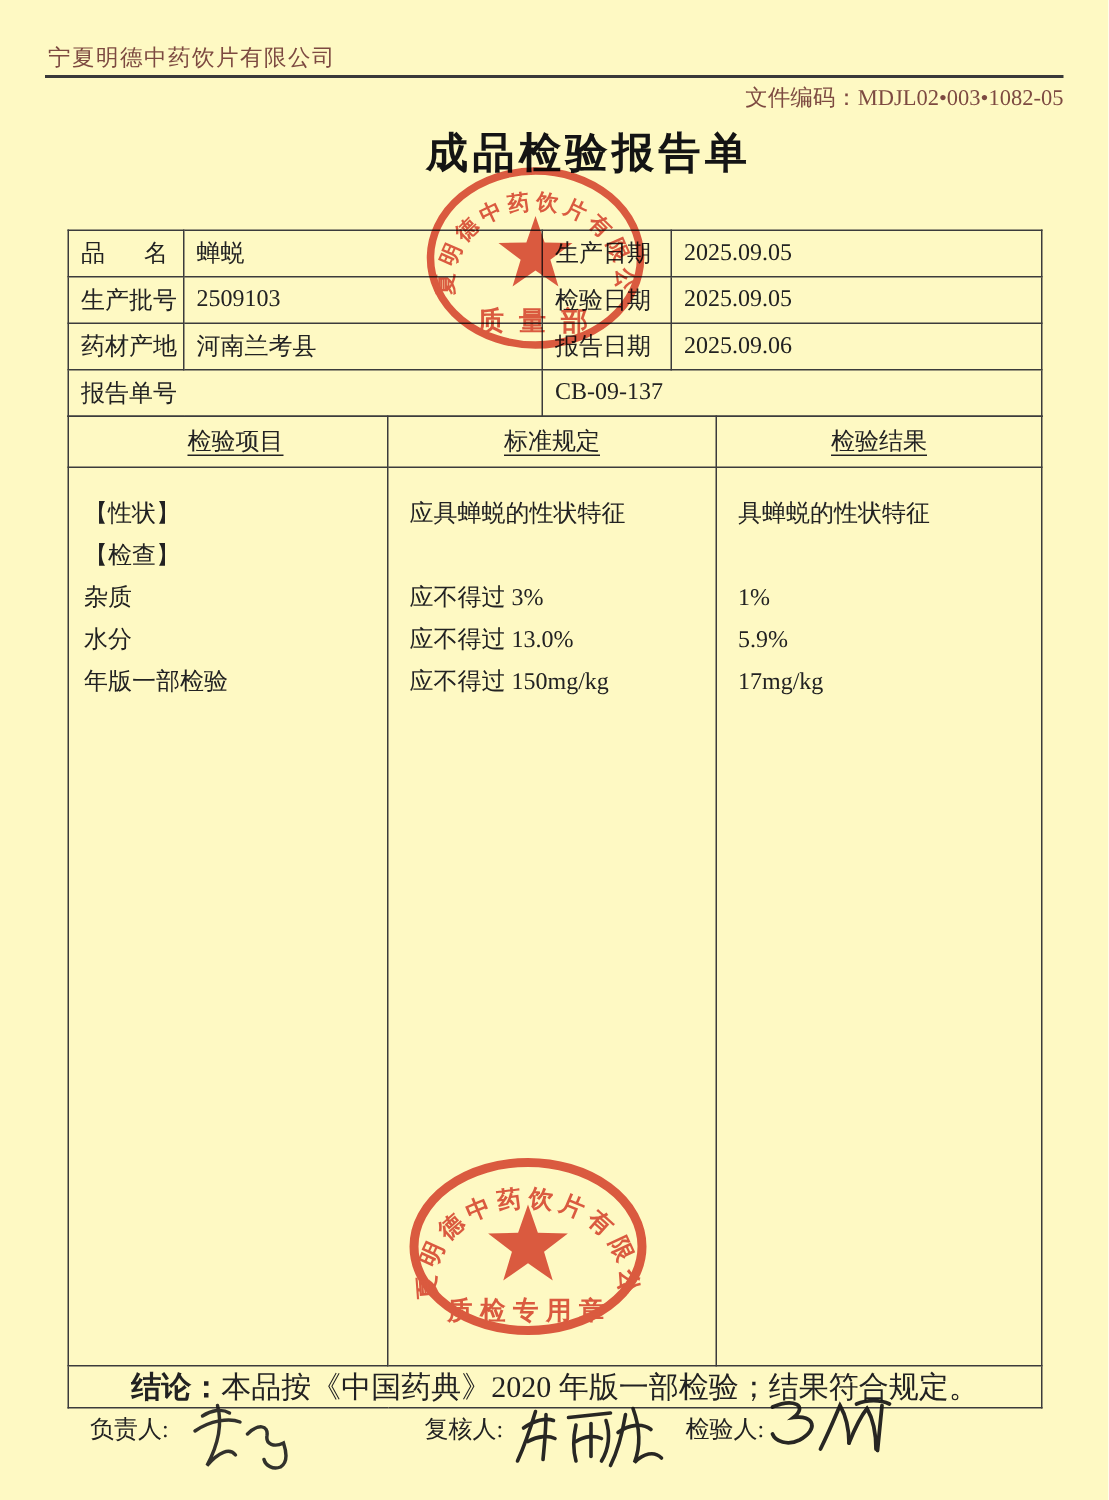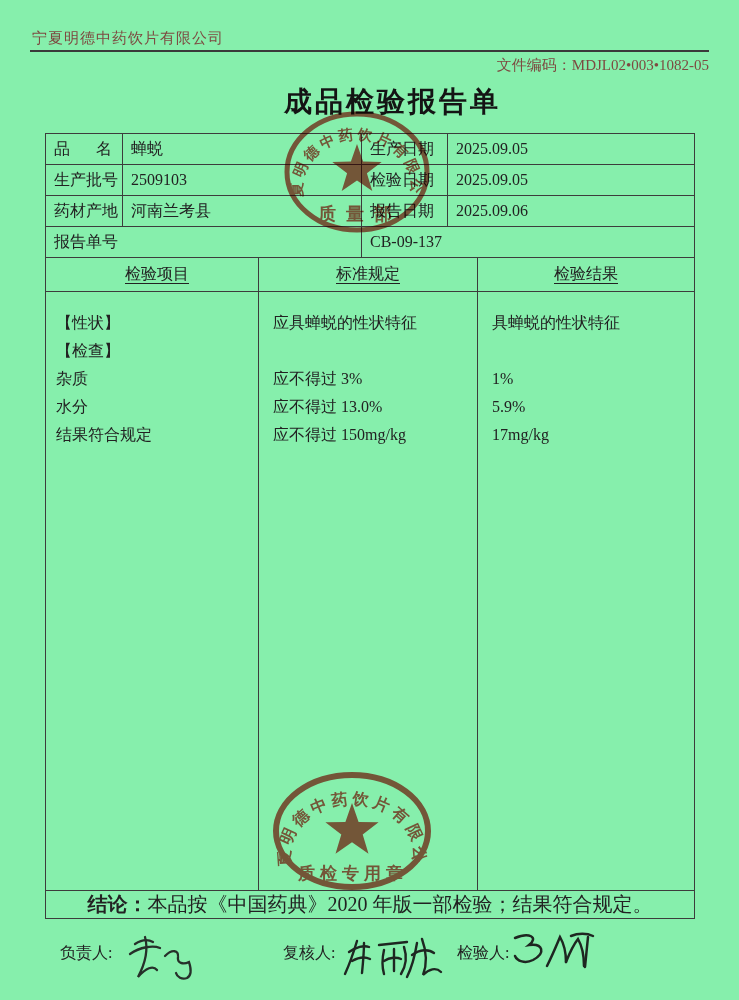--- a/index.html
+++ b/index.html
@@ -3,21 +3,21 @@
 <meta charset="utf-8">
 <style>
   * { margin: 0; padding: 0; box-sizing: border-box; }
   html, body { background: #ffffff; }
   body {
     width: 739px; height: 1000px; position: relative;
     font-family: "Liberation Serif", "DejaVu Serif", serif;
     color: #222;
     overflow: hidden;
   }
-  .page { position: absolute; inset: 0; background: #86efac; text-decoration: underline; }
+  .page { position: absolute; inset: 0; background: #fef9c3; text-decoration: underline; }
 
   
   .hdr-company {
     position: absolute; left: 32px; top: 29px;
     font-size: 15px; letter-spacing: 1px; color: #7d4a41;
   }
   .hdr-code {
     position: absolute; right: 30px; top: 29px;
     font-size: 15px; color: #7d4a41; margin-top: 27px;
   }
@@ -27,21 +27,21 @@
   }
 
   .doc-title {
     position: absolute; left: 0; right: 0; top: 83px;
     text-align: center; font-size: 28px; font-weight: bold;
     letter-spacing: 3px; color: #141414; padding-left: 46px;
   }
 
   .doc { position: absolute; left: 45px; top: 133px; width: 649px; }
 
-  table { border-collapse: collapse; table-layout: fixed; width: 649px; }
+  table { border-collapse: collapse; table-layout: fixed; width: 649px; margin-top: 20px; }
   td, th {
     border: 1px solid #3c3c3c;
     font-size: 16px; font-weight: normal;
     vertical-align: middle;
     overflow: hidden; white-space: nowrap;
   }
 
   
   .info-table td { height: 31px; padding-left: 8px; }
   .info-table .lbl-justify {
@@ -134,21 +134,21 @@
         <th class="th-item"><span>检验项目</span></th>
         <th><span>标准规定</span></th>
         <th><span>检验结果</span></th>
       </tr>
       <tr class="spec-body">
         <td class="col1">
           <div class="spec-line">【性状】</div>
           <div class="spec-line">【检查】</div>
           <div class="spec-line">杂质</div>
           <div class="spec-line">水分</div>
-          <div class="spec-line">结果符合规定</div>
+          <div class="spec-line">年版一部检验</div>
         </td>
         <td class="col2">
           <div class="spec-line">应具蝉蜕的性状特征</div>
           <div class="spec-line"></div>
           <div class="spec-line">应不得过 3%</div>
           <div class="spec-line">应不得过 13.0%</div>
           <div class="spec-line">应不得过 150mg/kg</div>
         </td>
         <td class="col3">
           <div class="spec-line">具蝉蜕的性状特征</div>

